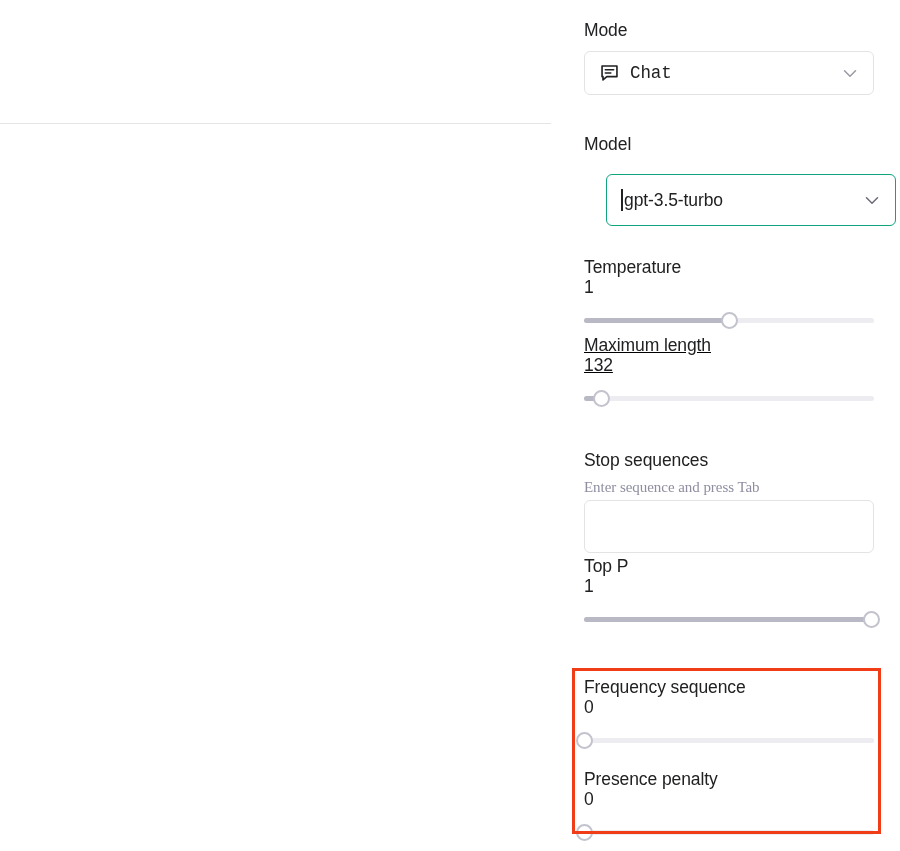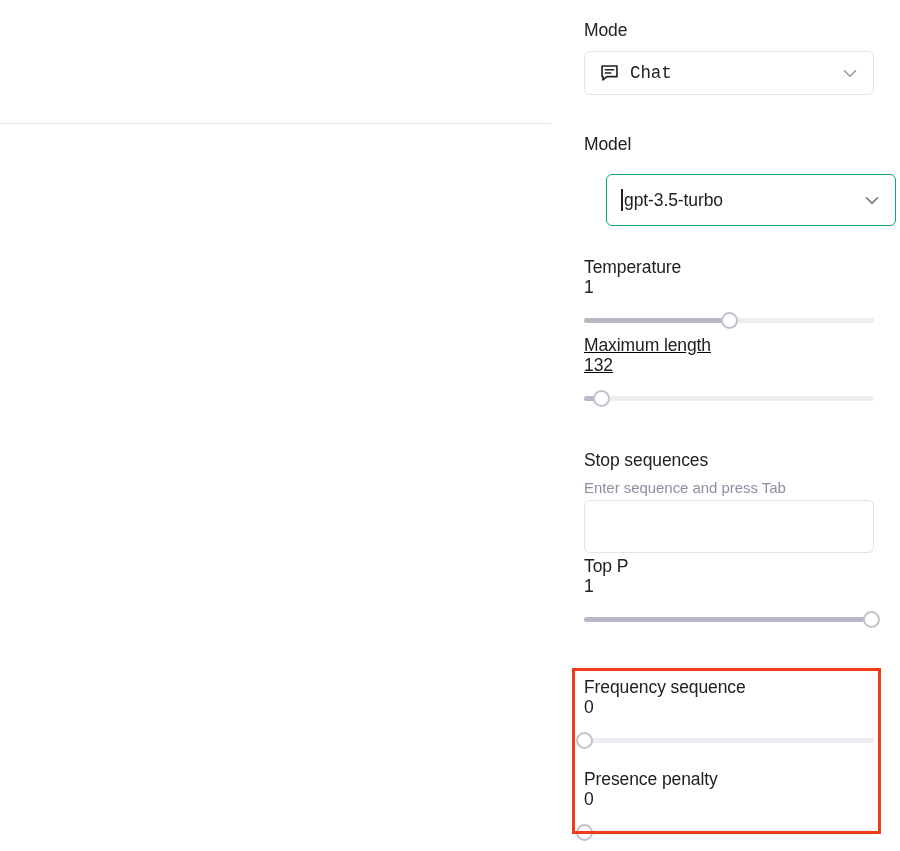--- a/index.html
+++ b/index.html
@@ -139,20 +139,21 @@
     border-radius: 50%;
     background: #ffffff;
     border: 2px solid #c3c3cd;
   }
 
   
   .sub-label {
     font-size: 15px;
     color: #8e8ea0;
     letter-spacing: -0.05px;
+    font-family: Liberation Serif, serif;
   }
   #stop-textarea {
     position: absolute;
     left: 0;
     width: 290px;
     height: 53px;
     box-sizing: border-box;
     border: 1px solid #e3e3e3;
     border-radius: 6px;
     background: #ffffff;

